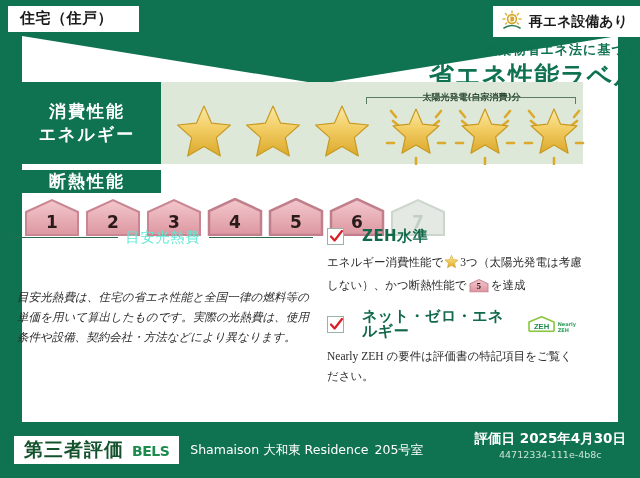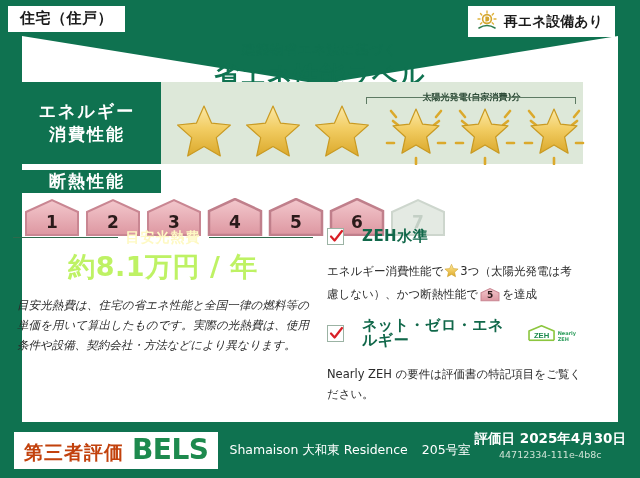--- a/index.html
+++ b/index.html
@@ -26,38 +26,38 @@
     position: absolute; left: 0; top: 0;
     width: 596px; height: 62px;
     background: #0f7250;
     clip-path: polygon(0 0, 596px 0, 596px 14px, 298px 62px, 0 14px);
   }
 
   
   .tag-house {
     position: absolute; left: 8px; top: 6px;
     background: #ffffff;
-    padding: 5px 12px 6px 12px;
+    padding: 5px 26px 6px 12px;
     font-size: 15px; font-weight: bold; color: #1b1b1b;
     letter-spacing: .5px;
     line-height: 1;
   }
   .tag-solar {
-    position: absolute; right: 25px; top: 6px;
+    position: absolute; right: 0; top: 6px;
     background: #ffffff;
     padding: 4px 12px 5px 8px;
     display: flex; align-items: center; gap: 6px;
     font-size: 14px; font-weight: bold; color: #1b1b1b;
     line-height: 1;
   }
 
   
   .title-wrap {
     position: absolute; left: 0; right: 0; top: 42px;
-    text-align: center;
+    text-align: right;
   }
   .title-sub {
     font-size: 13px; font-weight: bold; color: #0f7250;
     letter-spacing: 1px; line-height: 1.2;
   }
   .title-main {
     font-size: 25px; font-weight: bold; color: #0f7250;
     letter-spacing: 1px; line-height: 1.25; margin-top: 2px;
   }
 
@@ -136,27 +136,27 @@
   }
   .col-left  { width: 310px; padding-right: 10px; }
   .col-right { width: 260px; border-left: 0; padding-left: 4px; }
 
   .cost-head {
     display: flex; align-items: center; justify-content: center;
     gap: 8px; margin-top: 2px;
   }
   .cost-head .line { flex: 1; height: 1px; background: #2e6a4c; }
   .cost-head .txt {
-    font-size: 14px; font-weight: bold; color: #fef9c3;
+    font-size: 14px; font-weight: normal; color: #5eead4;
     letter-spacing: 1px; line-height: 1;
   }
   .cost-value {
     text-align: center;
-    font-size: 27px; font-weight: bold; color: #bef264;
-    margin-top: 8px; line-height: 1.1;
+    font-size: 27px; font-weight: bold; color: #ffffff;
+    line-height: 1.1;
     letter-spacing: .5px;
   }
   .cost-note {
     margin-top: 13px;
     font-size: 11.5px; color: #2b2b2b;
     line-height: 1.75;
     text-align: justify;
     padding: 0 4px;
     font-style: italic;
   }
@@ -168,23 +168,24 @@
     width: 17px; height: 17px; flex: none;
     border: 1px solid #9bb3a4; background: #fff;
     position: relative;
   }
   .check-box svg { position: absolute; left: 1px; top: 0px; }
   .zeh-title {
     font-size: 15px; font-weight: bold; color: #11684a;
     letter-spacing: .5px; line-height: 1;
   }
   .zeh-body {
-    margin-top: 16px;
+    margin-top: 7px;
     font-size: 11.5px; color: #2b2b2b;
     line-height: 1.75;
+    font-family: Liberation Serif, serif;
   }
   .inline-star { vertical-align: -3px; margin: 0 1px; }
   .inline-house { vertical-align: -4px; margin: 0 2px; position: relative; display: inline-block; width: 20px; height: 15px; }
   .inline-house span {
     position: absolute; left: 0; right: 0; top: 4px;
     text-align: center; font-size: 9px; font-weight: bold; color: #2b1a1a;
     line-height: 1;
   }
   .zeh-logo { display: inline-flex; align-items: flex-end; gap: 2px; vertical-align: -6px; margin-left: 4px; }
   .zeh-logo-sub { font-size: 5px; font-weight: bold; color: #2f9e5e; line-height: 1.1; padding-bottom: 2px; }
@@ -195,28 +196,28 @@
     width: 640px; height: 56px;
     display: flex; align-items: center;
   }
   .bels {
     margin-left: 14px;
     background: #ffffff;
     padding: 4px 10px 5px 10px;
     display: flex; align-items: baseline; gap: 8px;
     line-height: 1;
   }
-  .bels-jp { font-size: 19px; font-weight: bold; color: #c2410c; letter-spacing: 1px; }
-  .bels-en { font-size: 28px; font-weight: bold; color: #1d8a4e; letter-spacing: -.5px; }
+  .bels-jp { font-size: 19px; font-weight: bold; color: #14532d; letter-spacing: 1px; }
+  .bels-en { font-size: 14px; font-weight: bold; color: #1d8a4e; letter-spacing: -.5px; }
   .prop-name {
     margin-left: 11px;
     color: #ffffff; font-size: 12.5px;
     line-height: 1;
   }
-  .prop-name .unit { margin-left: 10px; }
+  .prop-name .unit { margin-left: 2px; }
   .eval {
     position: absolute; right: 14px; top: 8px;
     text-align: center; color: #ffffff;
   }
   .eval-date { font-size: 13.5px; font-weight: bold; line-height: 1.2; }
   .eval-id { font-size: 9.5px; color: #cfe3d6; margin-top: 3px; line-height: 1.2; }
 </style>
 </head>
 <body>
 
@@ -250,22 +251,22 @@
 
   <div class="title-wrap">
     <div class="title-sub">建築物省エネ法に基づく</div>
     <div class="title-main">省エネ性能ラベル</div>
   </div>
 
   <div class="ratings">
 
     <div class="rating-row">
       <div class="row-label">
+        <span>消費性能</span>
         <span>エネルギー</span>
-        <span>消費性能</span>
       </div>
       <div class="row-body row-energy">
         <div class="bracket-label">太陽光発電(自家消費)分</div>
         <div class="bracket"></div>
         <div class="stars">
 
           <div class="star-cell">
             <svg width="60" height="56" viewBox="0 0 60 56">
                 <defs>
                   <linearGradient id="sg" x1="0" y1="0" x2="0" y2="1">

